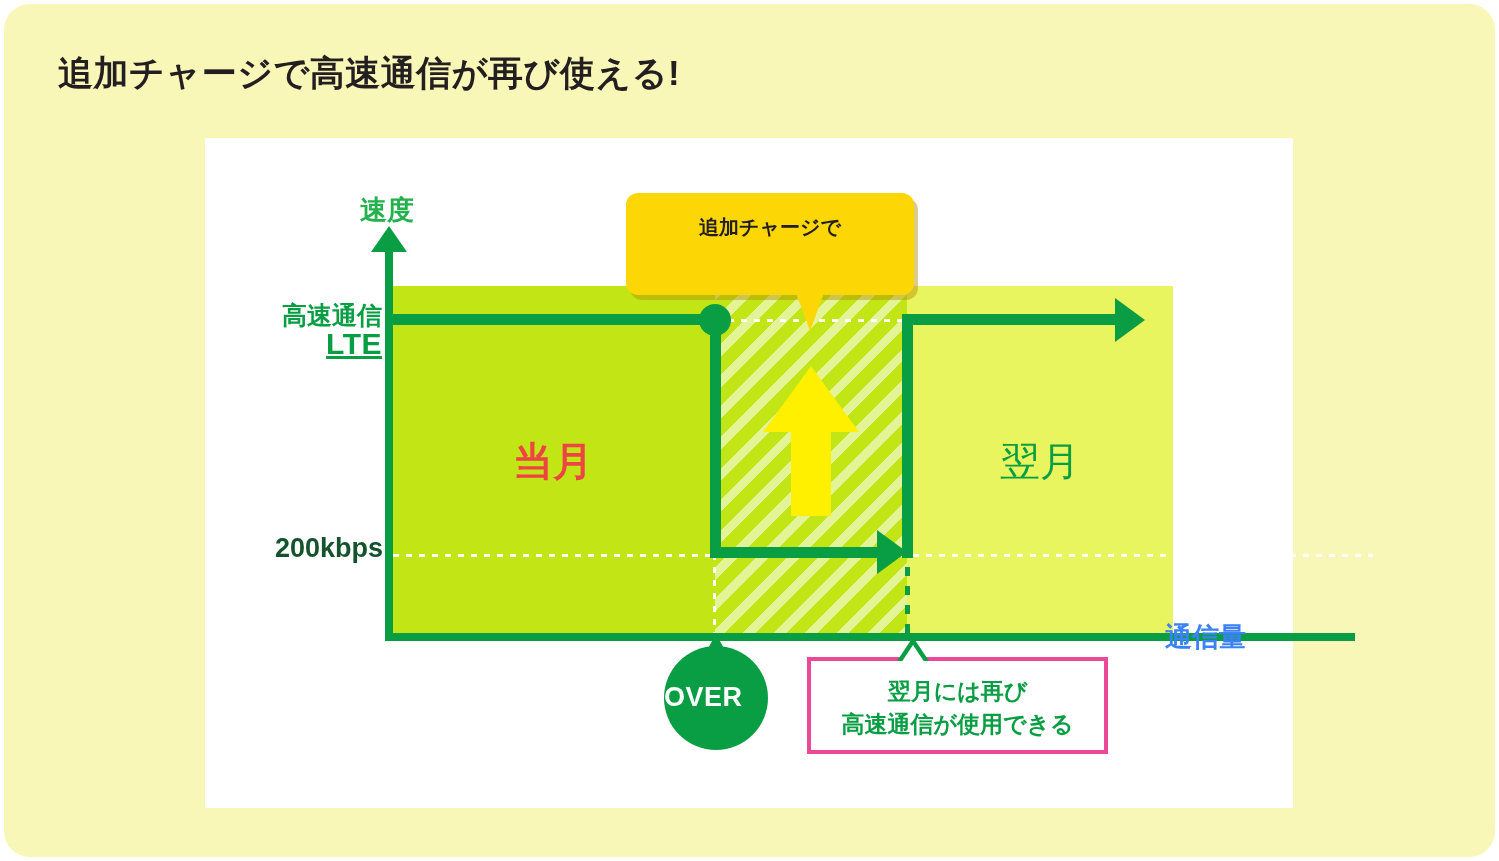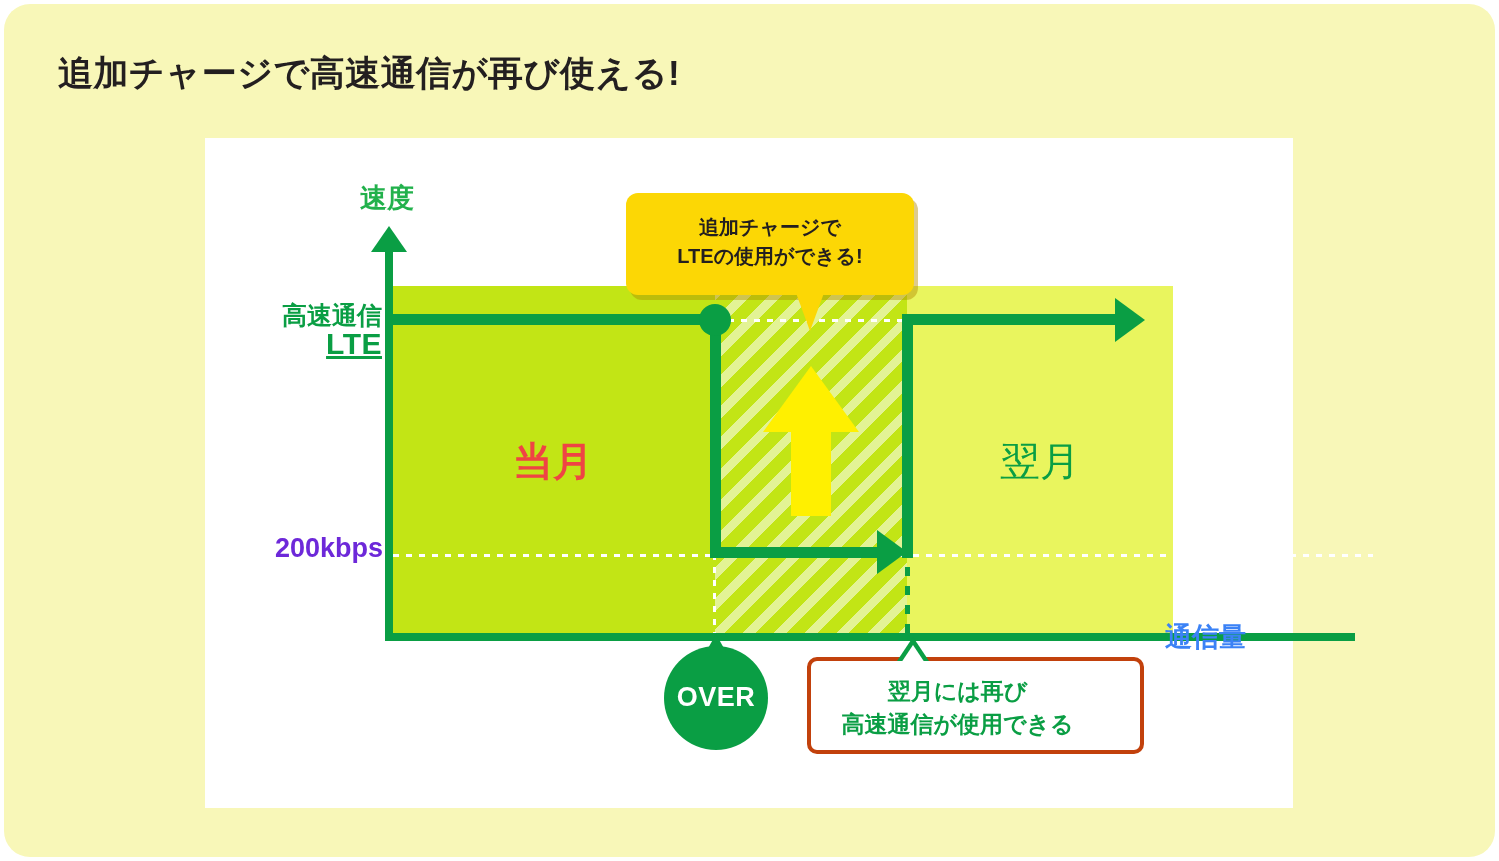--- a/index.html
+++ b/index.html
@@ -55,39 +55,39 @@
   .y-arrow{
     position:absolute;left:166px;top:88px;width:0;height:0;
     border-left:18px solid transparent;border-right:18px solid transparent;
     border-bottom:26px solid #0a9e44;
   }
   .x-axis{
     position:absolute;left:180px;top:495px;width:970px;height:8px;
     background:#0a9e44;
   }
   .axis-label-y{
-    position:absolute;left:155px;top:42px;
+    position:absolute;left:155px;top:54px;
     font-size:27px;font-weight:bold;color:#22b14c;white-space:nowrap;
   }
   .axis-label-x{
     position:absolute;left:960px;top:481px;
     font-size:27px;font-weight:bold;color:#3b82f6;white-space:nowrap;
   }
 
   
   .tick-lte{
     position:absolute;left:55px;top:150px;width:122px;
     text-align:right;line-height:1.02;
     font-size:25px;font-weight:bold;color:#0a9e44;margin-top:15px;
   }
   .tick-lte .l2{font-size:30px;letter-spacing:.5px;display:block;text-decoration:underline;}
   .tick-200{
     position:absolute;left:38px;top:395px;width:140px;
     text-align:right;
-    font-size:27px;font-weight:bold;color:#6d28d9;white-space:nowrap;
+    font-size:27px;font-weight:bold;color:#14532d;white-space:nowrap;
   }
 
   
   .dot-lte{
     position:absolute;left:510px;top:181px;width:192px;height:3px;
     background:repeating-linear-gradient(to right,#ffffff 0 6px,transparent 6px 13px);
   }
   .dot-200{
     position:absolute;left:188px;top:416px;width:980px;height:3px;
     background:repeating-linear-gradient(to right,#ffffff 0 6px,transparent 6px 13px);
@@ -182,28 +182,28 @@
   .over-badge{
     position:absolute;left:459px;top:508px;width:104px;height:104px;
     border-radius:50%;background:#0a9e44;
   }
   .over-badge .tip{
     position:absolute;left:42px;top:-12px;width:0;height:0;
     border-left:10px solid transparent;border-right:10px solid transparent;
     border-bottom:18px solid #0a9e44;
   }
   .over-badge .txt{
-    position:absolute;left:0;top:36px;width:104px;text-align:center;
+    position:absolute;left:0;top:36px;width:104px;
     font-size:27px;font-weight:bold;color:#ffffff;letter-spacing:.5px;
   }
 
   
   .bubble-green{
     position:absolute;left:602px;top:519px;width:293px;height:89px;
-    border:4px solid #c2410c;border-radius:10px;background:#ffffff;padding-left:36px;
+    border:4px solid #ec4899;border-radius:0;background:#ffffff;
   }
   .bubble-green .txt{
     position:absolute;left:0;top:14px;width:293px;text-align:center;
     font-size:23px;font-weight:bold;color:#0a9e44;line-height:1.42;
   }
   .bubble-green .tail-o{
     position:absolute;left:86px;top:-24px;width:0;height:0;
     border-left:16px solid transparent;border-right:16px solid transparent;
     border-bottom:24px solid #0a9e44;
   }
@@ -258,21 +258,20 @@
         <span class="l2">LTE</span>
       </div>
       <div class="tick-200">200kbps</div>
 
       <div class="label-current">当月</div>
       <div class="label-next">翌月</div>
 
       <div class="bubble-yellow">
         <div class="txt">
           <div>追加チャージで</div>
-          <div>LTEの使用ができる!</div>
         </div>
         <div class="tail"></div>
       </div>
 
       <div class="over-badge">
         <div class="tip"></div>
         <div class="txt">OVER</div>
       </div>
 
       <div class="bubble-green">

